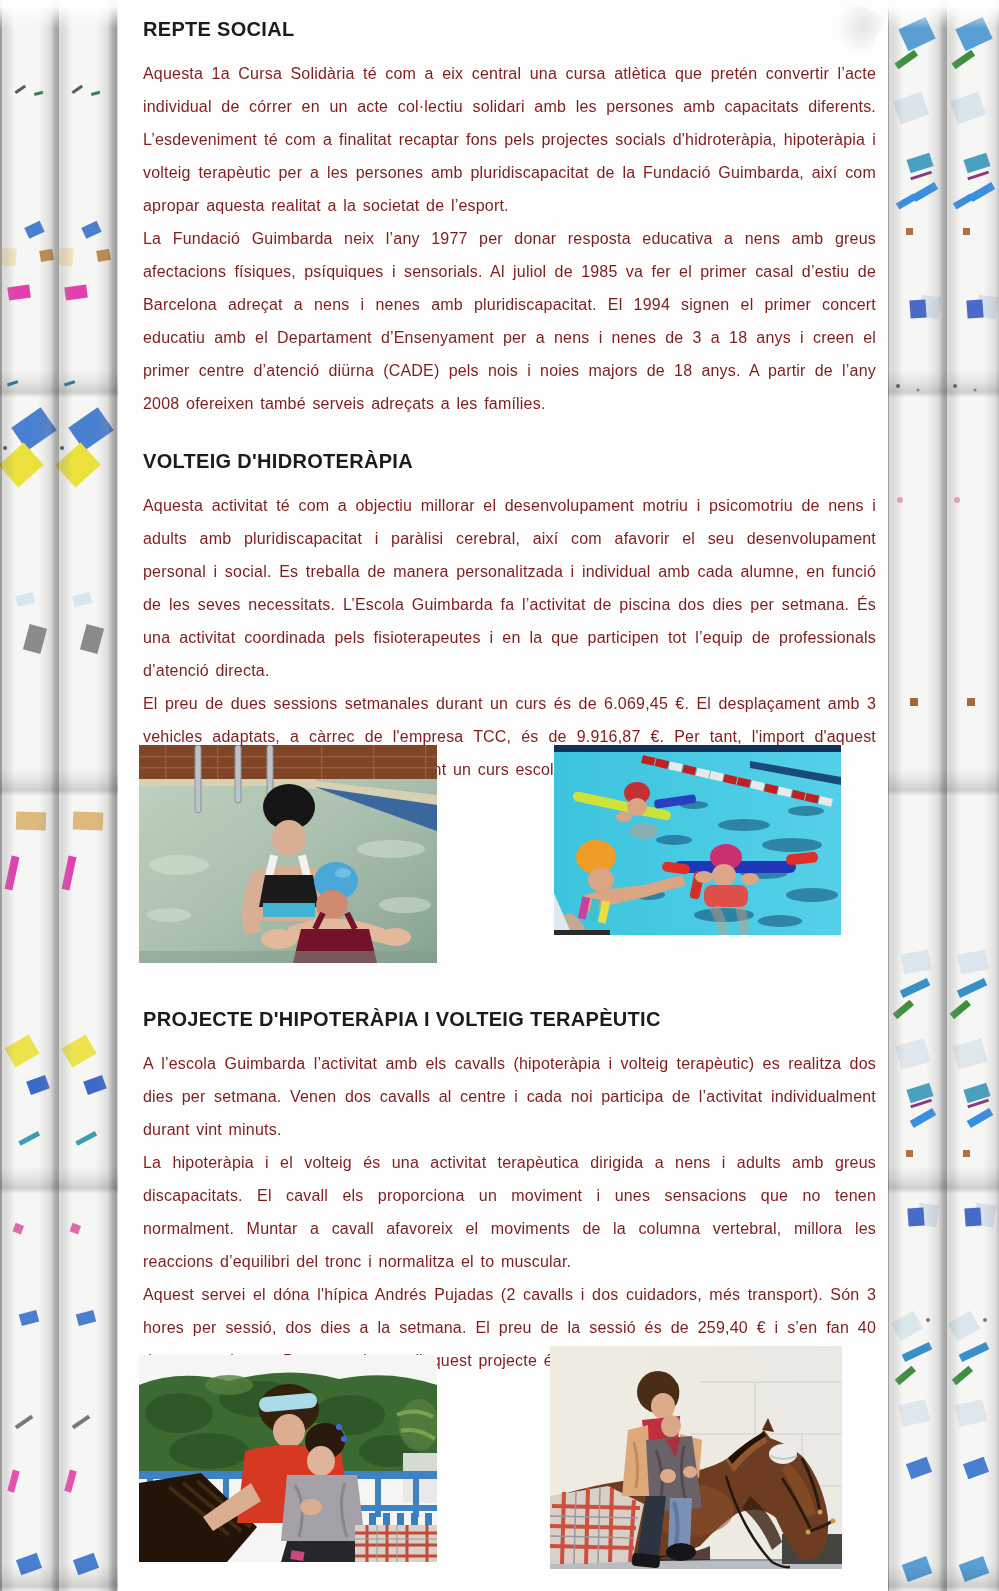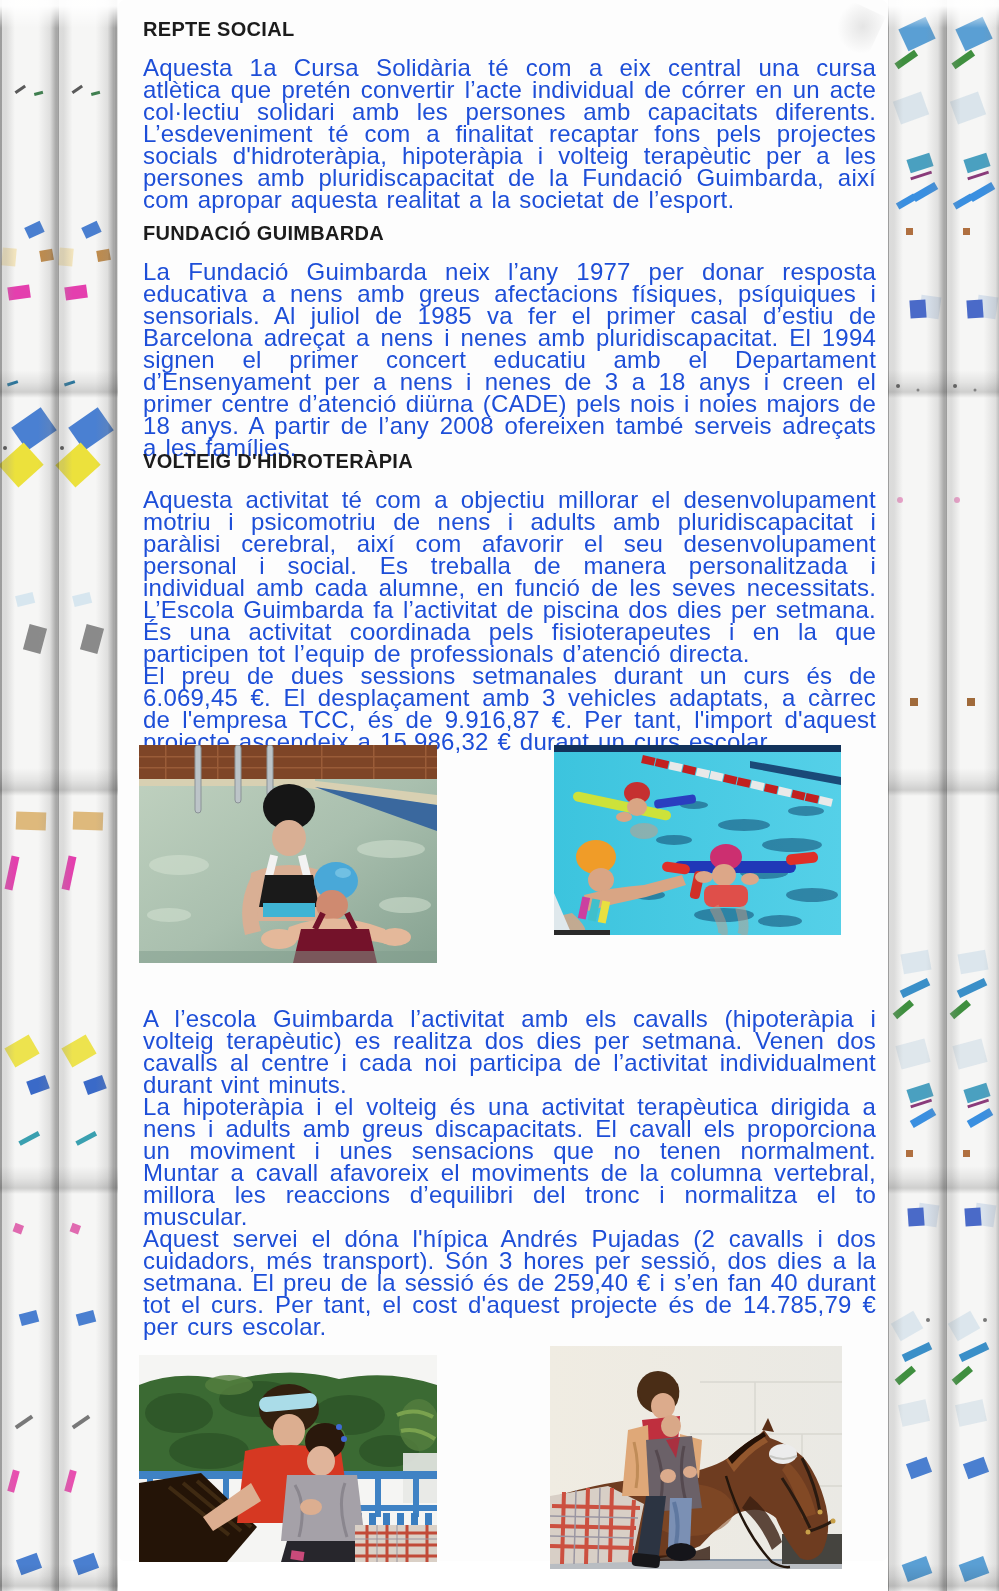--- a/index.html
+++ b/index.html
@@ -38,21 +38,21 @@
   }
   .smudge{position:absolute;left:718px;top:6px;width:42px;height:46px;
     background:radial-gradient(ellipse at 60% 40%, rgba(120,120,120,.18), rgba(120,120,120,0) 70%);
     transform:rotate(25deg);}
   .sec{position:absolute;left:25px;width:733px;}
   .sec h2{
     margin:0 0 16px;font-size:20px;line-height:23px;font-weight:700;
     color:#1c1c1c;letter-spacing:.3px;
   }
   .sec p{
-    margin:0;font-size:24px;line-height:22px;color:#1d4ed8;
+    margin:0;font-size:16px;line-height:33px;color:#7f1d1d;
     text-align:justify;letter-spacing:.2px;word-spacing:2px;
   }
   .s0{top:18px}.s1{top:222px}.s2{top:450px}.s3{top:1008px}
   .photo-row{position:absolute;left:21px;display:flex;align-items:flex-start;}
   .row1{top:745px}.row2{top:1346px}
   figure{margin:0;line-height:0;}
   .fig-pool2{margin-left:117px;}
   .fig-horse1{margin-top:9px;}
   .fig-horse2{margin-left:113px;}
 </style>
@@ -138,21 +138,20 @@
 
 <div class="content">
   <div class="smudge"></div>
 
   <section class="sec s0">
     <h2>REPTE SOCIAL</h2>
     <p>Aquesta 1a Cursa Solidària té com a eix central una cursa atlètica que pretén convertir l’acte individual de córrer en un acte col·lectiu solidari amb les persones amb capacitats diferents. L’esdeveniment té com a finalitat recaptar fons pels projectes socials d'hidroteràpia, hipoteràpia i volteig terapèutic per a les persones amb pluridiscapacitat de la Fundació Guimbarda, així com apropar aquesta realitat a la societat de l’esport.</p>
   </section>
 
   <section class="sec s1">
-    <h2>FUNDACIÓ GUIMBARDA</h2>
     <p>La Fundació Guimbarda neix l’any 1977 per donar resposta educativa a nens amb greus afectacions físiques, psíquiques i sensorials. Al juliol de 1985 va fer el primer casal d’estiu de Barcelona adreçat a nens i nenes amb pluridiscapacitat. El 1994 signen el primer concert educatiu amb el Departament d’Ensenyament per a nens i nenes de 3 a 18 anys i creen el primer centre d’atenció diürna (CADE) pels nois i noies majors de 18 anys. A partir de l’any 2008 ofereixen també serveis adreçats a les famílies.</p>
   </section>
 
   <section class="sec s2">
     <h2>VOLTEIG D'HIDROTERÀPIA</h2>
     <p>Aquesta activitat té com a objectiu millorar el desenvolupament motriu i psicomotriu de nens i adults amb pluridiscapacitat i paràlisi cerebral, així com afavorir el seu desenvolupament personal i social. Es treballa de manera personalitzada i individual amb cada alumne, en funció de les seves necessitats. L’Escola Guimbarda fa l’activitat de piscina dos dies per setmana. És una activitat coordinada pels fisioterapeutes i en la que participen tot l’equip de professionals d’atenció directa.</p>
     <p>El preu de dues sessions setmanales durant un curs és de 6.069,45 €. El desplaçament amb 3 vehicles adaptats, a càrrec de l'empresa TCC, és de 9.916,87 €. Per tant, l'import d'aquest projecte ascendeix a 15.986,32 € durant un curs escolar.</p>
   </section>
 
   <div class="photo-row row1">
@@ -287,20 +286,21 @@
         <ellipse cx="196" cy="134" rx="9" ry="6" fill="#dca788"></ellipse>
         <path d="M160 162 Q172 184 168 190 M186 162 Q192 182 188 190" stroke="#cf9a80" stroke-width="10" opacity=".45" fill="none"></path>
 
         <polygon points="0,148 18,190 0,190" fill="#dfe8ec"></polygon>
         <rect x="0" y="185" width="56" height="5" fill="#2a2a2a"></rect>
       </svg>
     </figure>
   </div>
 
   <section class="sec s3">
+    <h2>PROJECTE D'HIPOTERÀPIA I VOLTEIG TERAPÈUTIC</h2>
     <p>A l’escola Guimbarda l’activitat amb els cavalls (hipoteràpia i volteig terapèutic) es realitza dos dies per setmana. Venen dos cavalls al centre i cada noi participa de l’activitat individualment durant vint minuts.</p>
     <p>La hipoteràpia i el volteig és una activitat terapèutica dirigida a nens i adults amb greus discapacitats. El cavall els proporciona un moviment i unes sensacions que no tenen normalment. Muntar a cavall afavoreix el moviments de la columna vertebral, millora les reaccions d’equilibri del tronc i normalitza el to muscular.</p>
     <p>Aquest servei el dóna l'hípica Andrés Pujadas (2 cavalls i dos cuidadors, més transport). Són 3 hores per sessió, dos dies a la setmana. El preu de la sessió és de 259,40 € i s’en fan 40 durant tot el curs. Per tant, el cost d'aquest projecte és de 14.785,79 € per curs escolar.</p>
   </section>
 
   <div class="photo-row row2">
     <figure class="fig-horse1">
       <svg width="298" height="207" viewBox="0 0 298 207">
         <rect width="298" height="207" fill="#f5f5f3"></rect>
 

